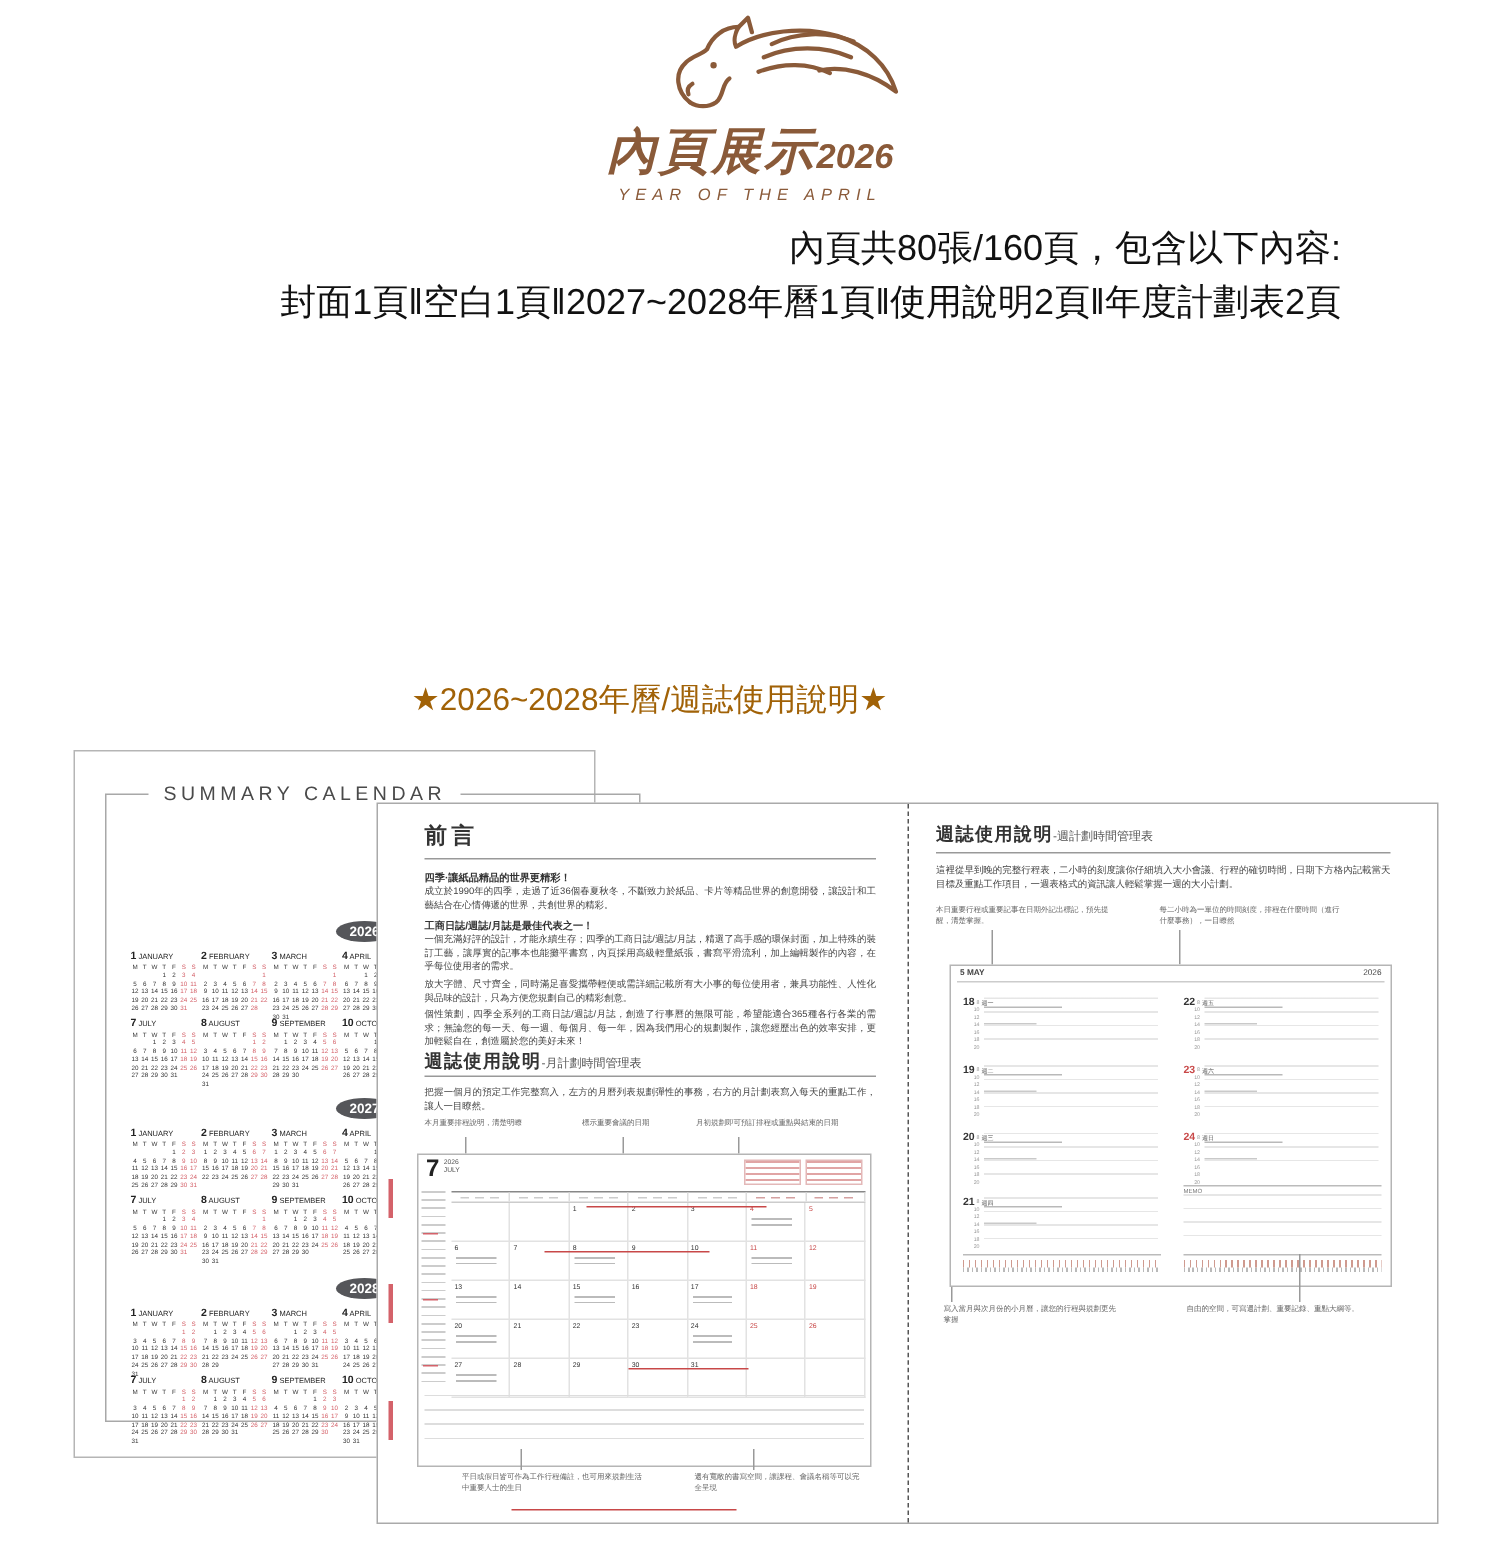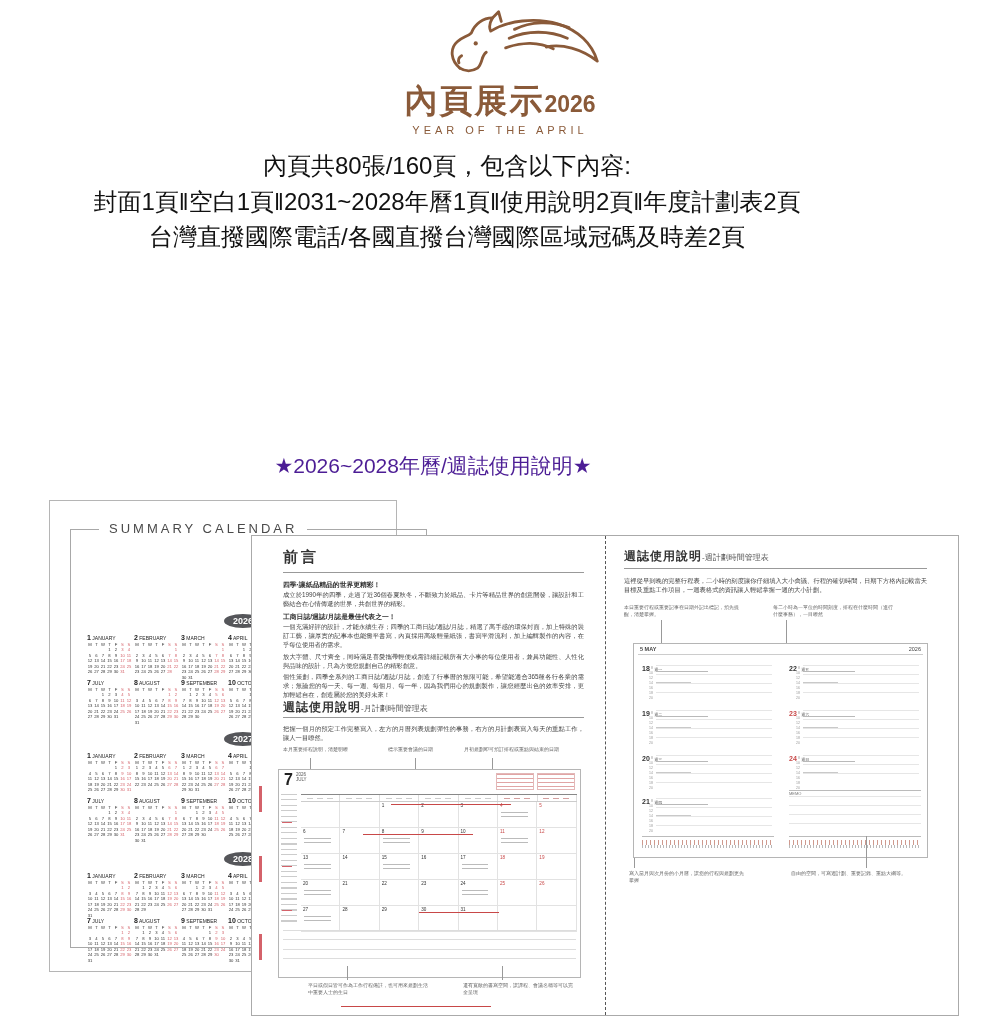--- a/index.html
+++ b/index.html
@@ -1,29 +1,29 @@
 <!DOCTYPE html>
 <html><head>
 <meta charset="utf-8">
 <style>
   html,body{margin:0;padding:0;background:#fff;}
   body{width:1000px;height:1032px;position:relative;overflow:hidden;
        font-family:"Liberation Sans","DejaVu Sans",sans-serif;color:#1c1c1c;}
   .abs{position:absolute;}
 
   
-  #logo{left:0;top:10px;width:1000px;text-align:center;}
+  #logo{left:0;top:10px;width:1000px;text-align:center;font-style:italic;}
   #horse{display:block;margin:0 auto;position:relative;left:18px;}
   #logo-title{font-size:33px;font-weight:bold;color:#8a5a39;letter-spacing:2px;line-height:34px;}
   #logo-title .yr{font-size:23px;letter-spacing:0;}
   #logo-sub{font-size:11px;color:#8a5a39;letter-spacing:4px;margin-top:3px;}
 
   
-  #intro{left:0;top:148px;width:894px;text-align:center;font-size:24px;line-height:35.5px;color:#111;}
-  #star-heading{left:0;top:452px;width:866px;text-align:center;font-size:21px;color:#4c1d95;}
+  #intro{left:0;top:148px;width:894px;text-align:right;font-size:24px;line-height:35.5px;color:#111;}
+  #star-heading{left:0;top:452px;width:866px;text-align:center;font-size:21px;color:#a16207;}
 
   
   #left-page{left:49px;top:500px;width:346px;height:470px;background:#fff;border:1px solid #b5b5b5;z-index:1;text-decoration:underline;}
   #inner-box{left:20px;top:28px;width:355px;height:417px;border:1px solid #a8a8a8;}
   #sum-title{left:28px;top:-9px;background:#fff;padding:0 10px;font-size:13px;letter-spacing:3px;color:#4a4a4a;}
   .badge{width:38px;height:14px;border-radius:50%;color:#fff;font-size:9px;font-weight:bold;
          text-align:center;line-height:14px;left:153px;}
   .mon{width:45px;font-size:4.5px;line-height:5.5px;color:#333;}
   .mon .mlab{font-size:5px;color:#222;white-space:nowrap;}
   .mon .mlab b{font-size:7px;}
@@ -98,22 +98,21 @@
       <path d="M71,9 l7,-7 l3,11"></path>
     </g>
     <circle cx="52" cy="38" r="2.4" fill="#8a5a39"></circle>
   </svg>
   <div id="logo-title"><span>內頁展示</span><span class="yr">2026</span></div>
   <div id="logo-sub">YEAR OF THE APRIL</div>
 </div>
 
 <div class="abs" id="intro">
     <div>內頁共80張/160頁，包含以下內容:</div>
-    <div>封面1頁‖空白1頁‖2031~2028年曆1頁‖使用說明2頁‖年度計劃表2頁</div>
-    <div>台灣直撥國際電話/各國直撥台灣國際區域冠碼及時差2頁</div>
+    <div>封面1頁‖空白1頁‖2027~2028年曆1頁‖使用說明2頁‖年度計劃表2頁</div>
   </div>
 
 <div class="abs" id="star-heading">★2026~2028年曆/週誌使用說明★</div>
 
 <div class="abs" id="left-page">
   <div class="abs" id="inner-box">
     <span class="abs" id="sum-title">SUMMARY CALENDAR</span>
     <div id="sum-years">
         <div class="abs badge" style="top: 84px; background: rgb(85, 86, 90);">2026</div>
         <div class="abs mon" style="left: 16px; top: 105px;">

